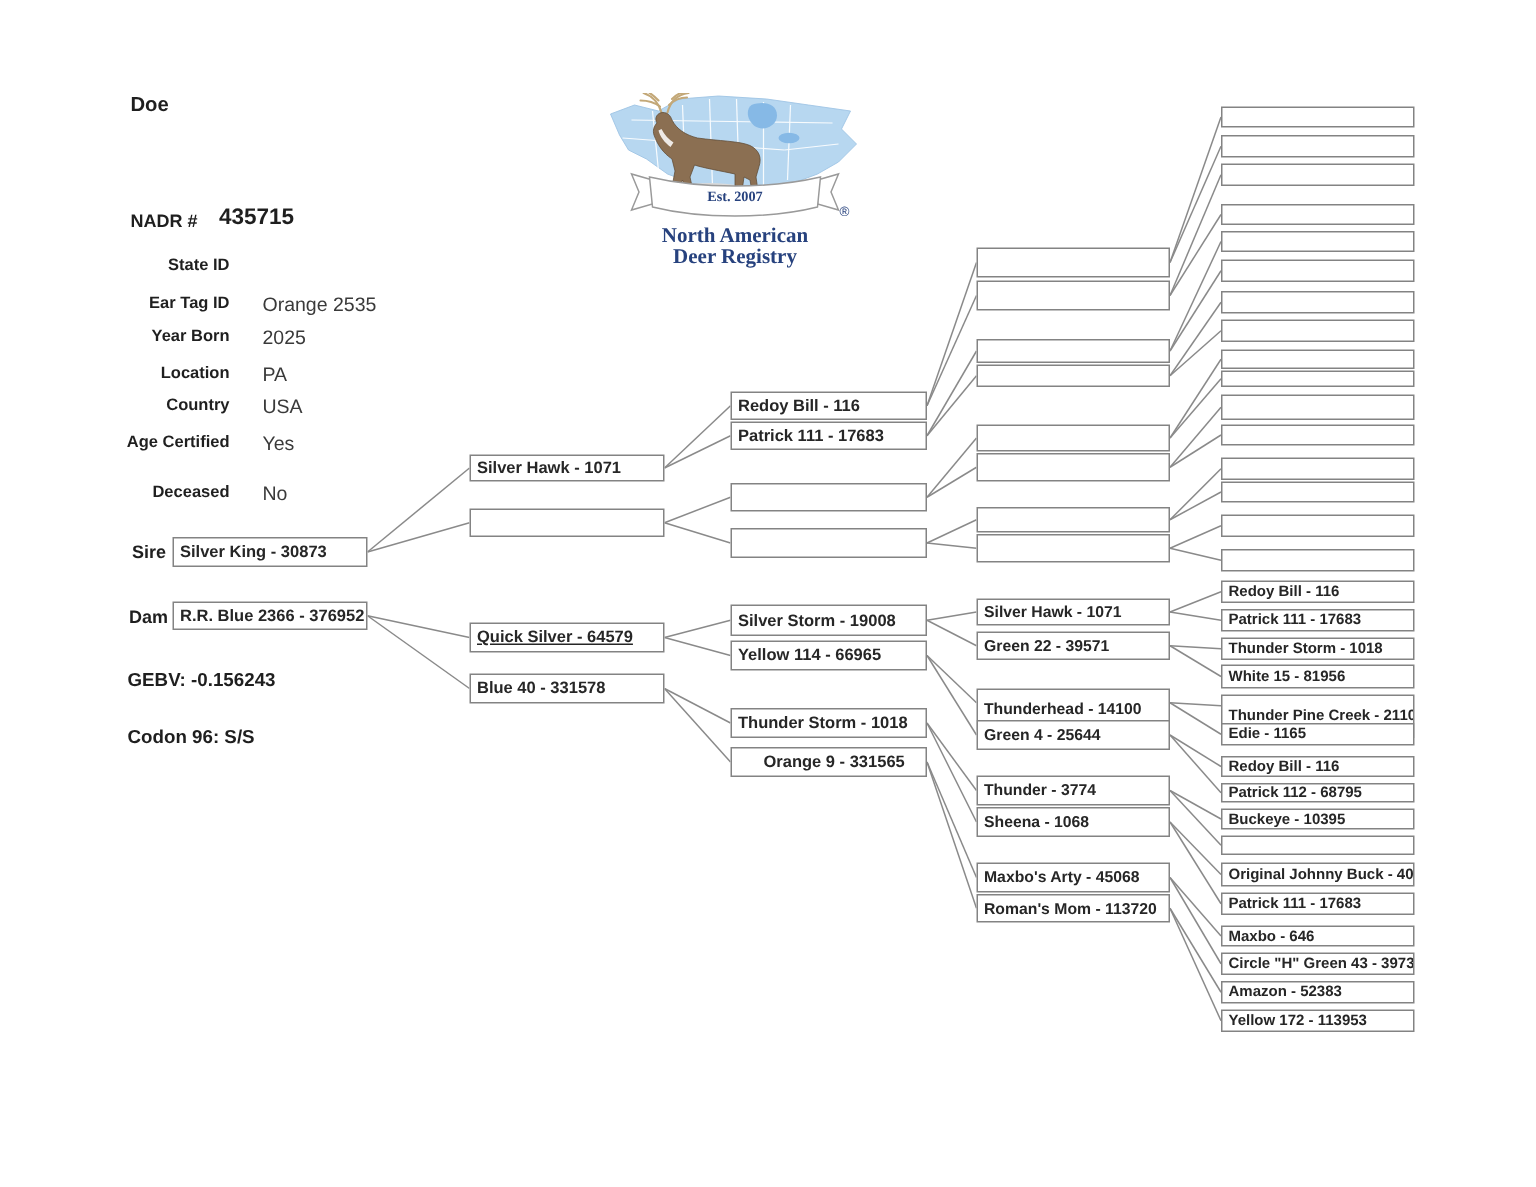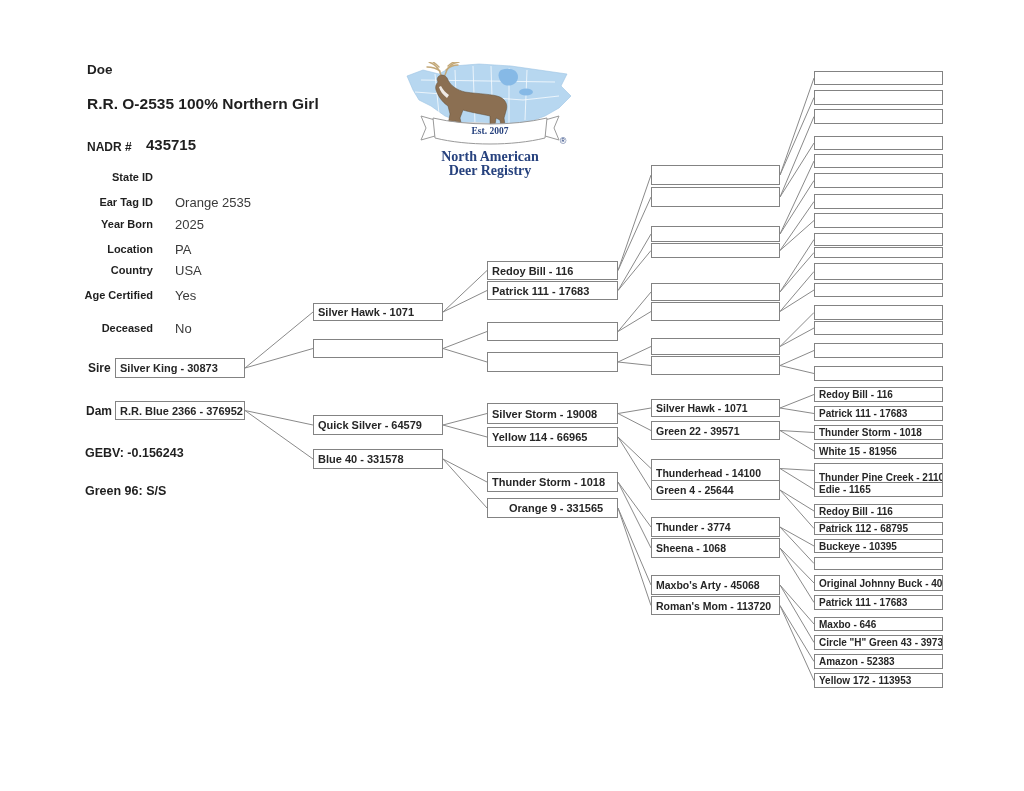--- a/index.html
+++ b/index.html
@@ -24,21 +24,20 @@
                 font-size:30px;letter-spacing:2px;color:#27427e;line-height:32px;}
   .logo-org{font-family:"Liberation Serif","DejaVu Serif",serif;font-weight:bold;
             font-size:14px;line-height:14px;color:#27427e;}
 </style>
 </head>
 <body>
 
 <div id="page">
 
   <div class="abs hdr-species">Doe</div>
-  <div class="abs hdr-name">R.R. O-2535 100% Northern Girl</div>
   <div class="abs hdr-nadr-label">NADR #</div>
   <div class="abs hdr-nadr-num">435715</div>
 
   <div id="logo">
     <svg width="170" height="84" viewBox="0 0 170 84">
 
       <path d="M8,28 L2,14 L18,8 L34,12 L48,4 L74,2 L106,4 L134,8 L162,12 L156,24 L166,34 L154,46 L140,54 L124,60 L106,64 L92,70 L80,76 L72,64 L56,60 L40,54 L26,44 L14,38 Z" fill="#b7d7f0" stroke="#9ec4e4" stroke-width="0.6"></path>
       <g stroke="#ffffff" stroke-width="0.8" fill="none" opacity="0.9">
         <path d="M30,12 L34,52"></path>
           <path d="M50,8 L52,58"></path>
@@ -95,21 +94,21 @@
       <div class="flabel" style="top: 289px;">Age Certified</div>
       <div class="fvalue" style="top: 288px;">Yes</div>
       <div class="flabel" style="top: 322px;">Deceased</div>
       <div class="fvalue" style="top: 321px;">No</div>
     </div>
 
   <div class="side-label" style="left:88px;top:361px;">Sire</div>
   <div class="side-label" style="left:86px;top:404px;">Dam</div>
 
   <div class="genetics" style="top:446px;">GEBV: -0.156243</div>
-  <div class="genetics" style="top:484px;">Green 96: S/S</div>
+  <div class="genetics" style="top:484px;">Codon 96: S/S</div>
 
   <svg id="connectors" width="1024" height="791">
       <line x1="245" y1="368" x2="313" y2="312" stroke="#8a8a8a" stroke-width="1"></line>
       <line x1="245" y1="368" x2="313" y2="348.5" stroke="#8a8a8a" stroke-width="1"></line>
       <line x1="245" y1="410.5" x2="313" y2="425" stroke="#8a8a8a" stroke-width="1"></line>
       <line x1="245" y1="410.5" x2="313" y2="459" stroke="#8a8a8a" stroke-width="1"></line>
       <line x1="443" y1="312" x2="487" y2="270.5" stroke="#8a8a8a" stroke-width="1"></line>
       <line x1="443" y1="312" x2="487" y2="290.5" stroke="#8a8a8a" stroke-width="1"></line>
       <line x1="443" y1="348.5" x2="487" y2="331.5" stroke="#8a8a8a" stroke-width="1"></line>
       <line x1="443" y1="348.5" x2="487" y2="362" stroke="#8a8a8a" stroke-width="1"></line>
@@ -164,21 +163,21 @@
       <line x1="780" y1="585" x2="814" y2="624" stroke="#8a8a8a" stroke-width="1"></line>
       <line x1="780" y1="585" x2="814" y2="642.5" stroke="#8a8a8a" stroke-width="1"></line>
       <line x1="780" y1="605.5" x2="814" y2="661.5" stroke="#8a8a8a" stroke-width="1"></line>
       <line x1="780" y1="605.5" x2="814" y2="680.5" stroke="#8a8a8a" stroke-width="1"></line>
     </svg>
   <div id="tree-boxes">
       <div class="pbox" style="left: 115px; top: 358px; width: 130px; height: 20px; font-size: 11px; border-color: rgb(131, 131, 131);">Silver King - 30873</div>
       <div class="pbox" style="left: 115px; top: 401px; width: 130px; height: 19px; font-size: 11px; border-color: rgb(131, 131, 131);">R.R. Blue 2366 - 376952</div>
       <div class="pbox" style="left: 313px; top: 303px; width: 130px; height: 18px; font-size: 11px; border-color: rgb(131, 131, 131);">Silver Hawk - 1071</div>
       <div class="pbox" style="left: 313px; top: 339px; width: 130px; height: 19px; font-size: 11px; border-color: rgb(131, 131, 131);"></div>
-      <div class="pbox" style="left: 313px; top: 415px; width: 130px; height: 20px; font-size: 11px; border-color: rgb(131, 131, 131);">Quick Silver - 64579</div>
+      <div class="pbox" style="left: 313px; top: 415px; width: 130px; height: 20px; font-size: 11px; border-color: rgb(131, 131, 131); text-decoration: underline;">Quick Silver - 64579</div>
       <div class="pbox" style="left: 313px; top: 449px; width: 130px; height: 20px; font-size: 11px; border-color: rgb(131, 131, 131);">Blue 40 - 331578</div>
       <div class="pbox" style="left: 487px; top: 261px; width: 131px; height: 19px; font-size: 11px; border-color: rgb(131, 131, 131);">Redoy Bill - 116</div>
       <div class="pbox" style="left: 487px; top: 281px; width: 131px; height: 19px; font-size: 11px; border-color: rgb(131, 131, 131);">Patrick 111 - 17683</div>
       <div class="pbox" style="left: 487px; top: 322px; width: 131px; height: 19px; font-size: 11px; border-color: rgb(131, 131, 131);"></div>
       <div class="pbox" style="left: 487px; top: 352px; width: 131px; height: 20px; font-size: 11px; border-color: rgb(131, 131, 131);"></div>
       <div class="pbox" style="left: 487px; top: 403px; width: 131px; height: 21px; font-size: 11px; border-color: rgb(131, 131, 131);">Silver Storm - 19008</div>
       <div class="pbox" style="left: 487px; top: 427px; width: 131px; height: 20px; font-size: 11px; border-color: rgb(131, 131, 131);">Yellow 114 - 66965</div>
       <div class="pbox" style="left: 487px; top: 472px; width: 131px; height: 20px; font-size: 11px; border-color: rgb(131, 131, 131);">Thunder Storm - 1018</div>
       <div class="pbox" style="left: 487px; top: 498px; width: 131px; height: 20px; font-size: 11px; border-color: rgb(131, 131, 131); padding-left: 21px;">Orange 9 - 331565</div>
       <div class="pbox" style="left: 651px; top: 165px; width: 129px; height: 20px; font-size: 10.5px; border-color: rgb(131, 131, 131);"></div>

